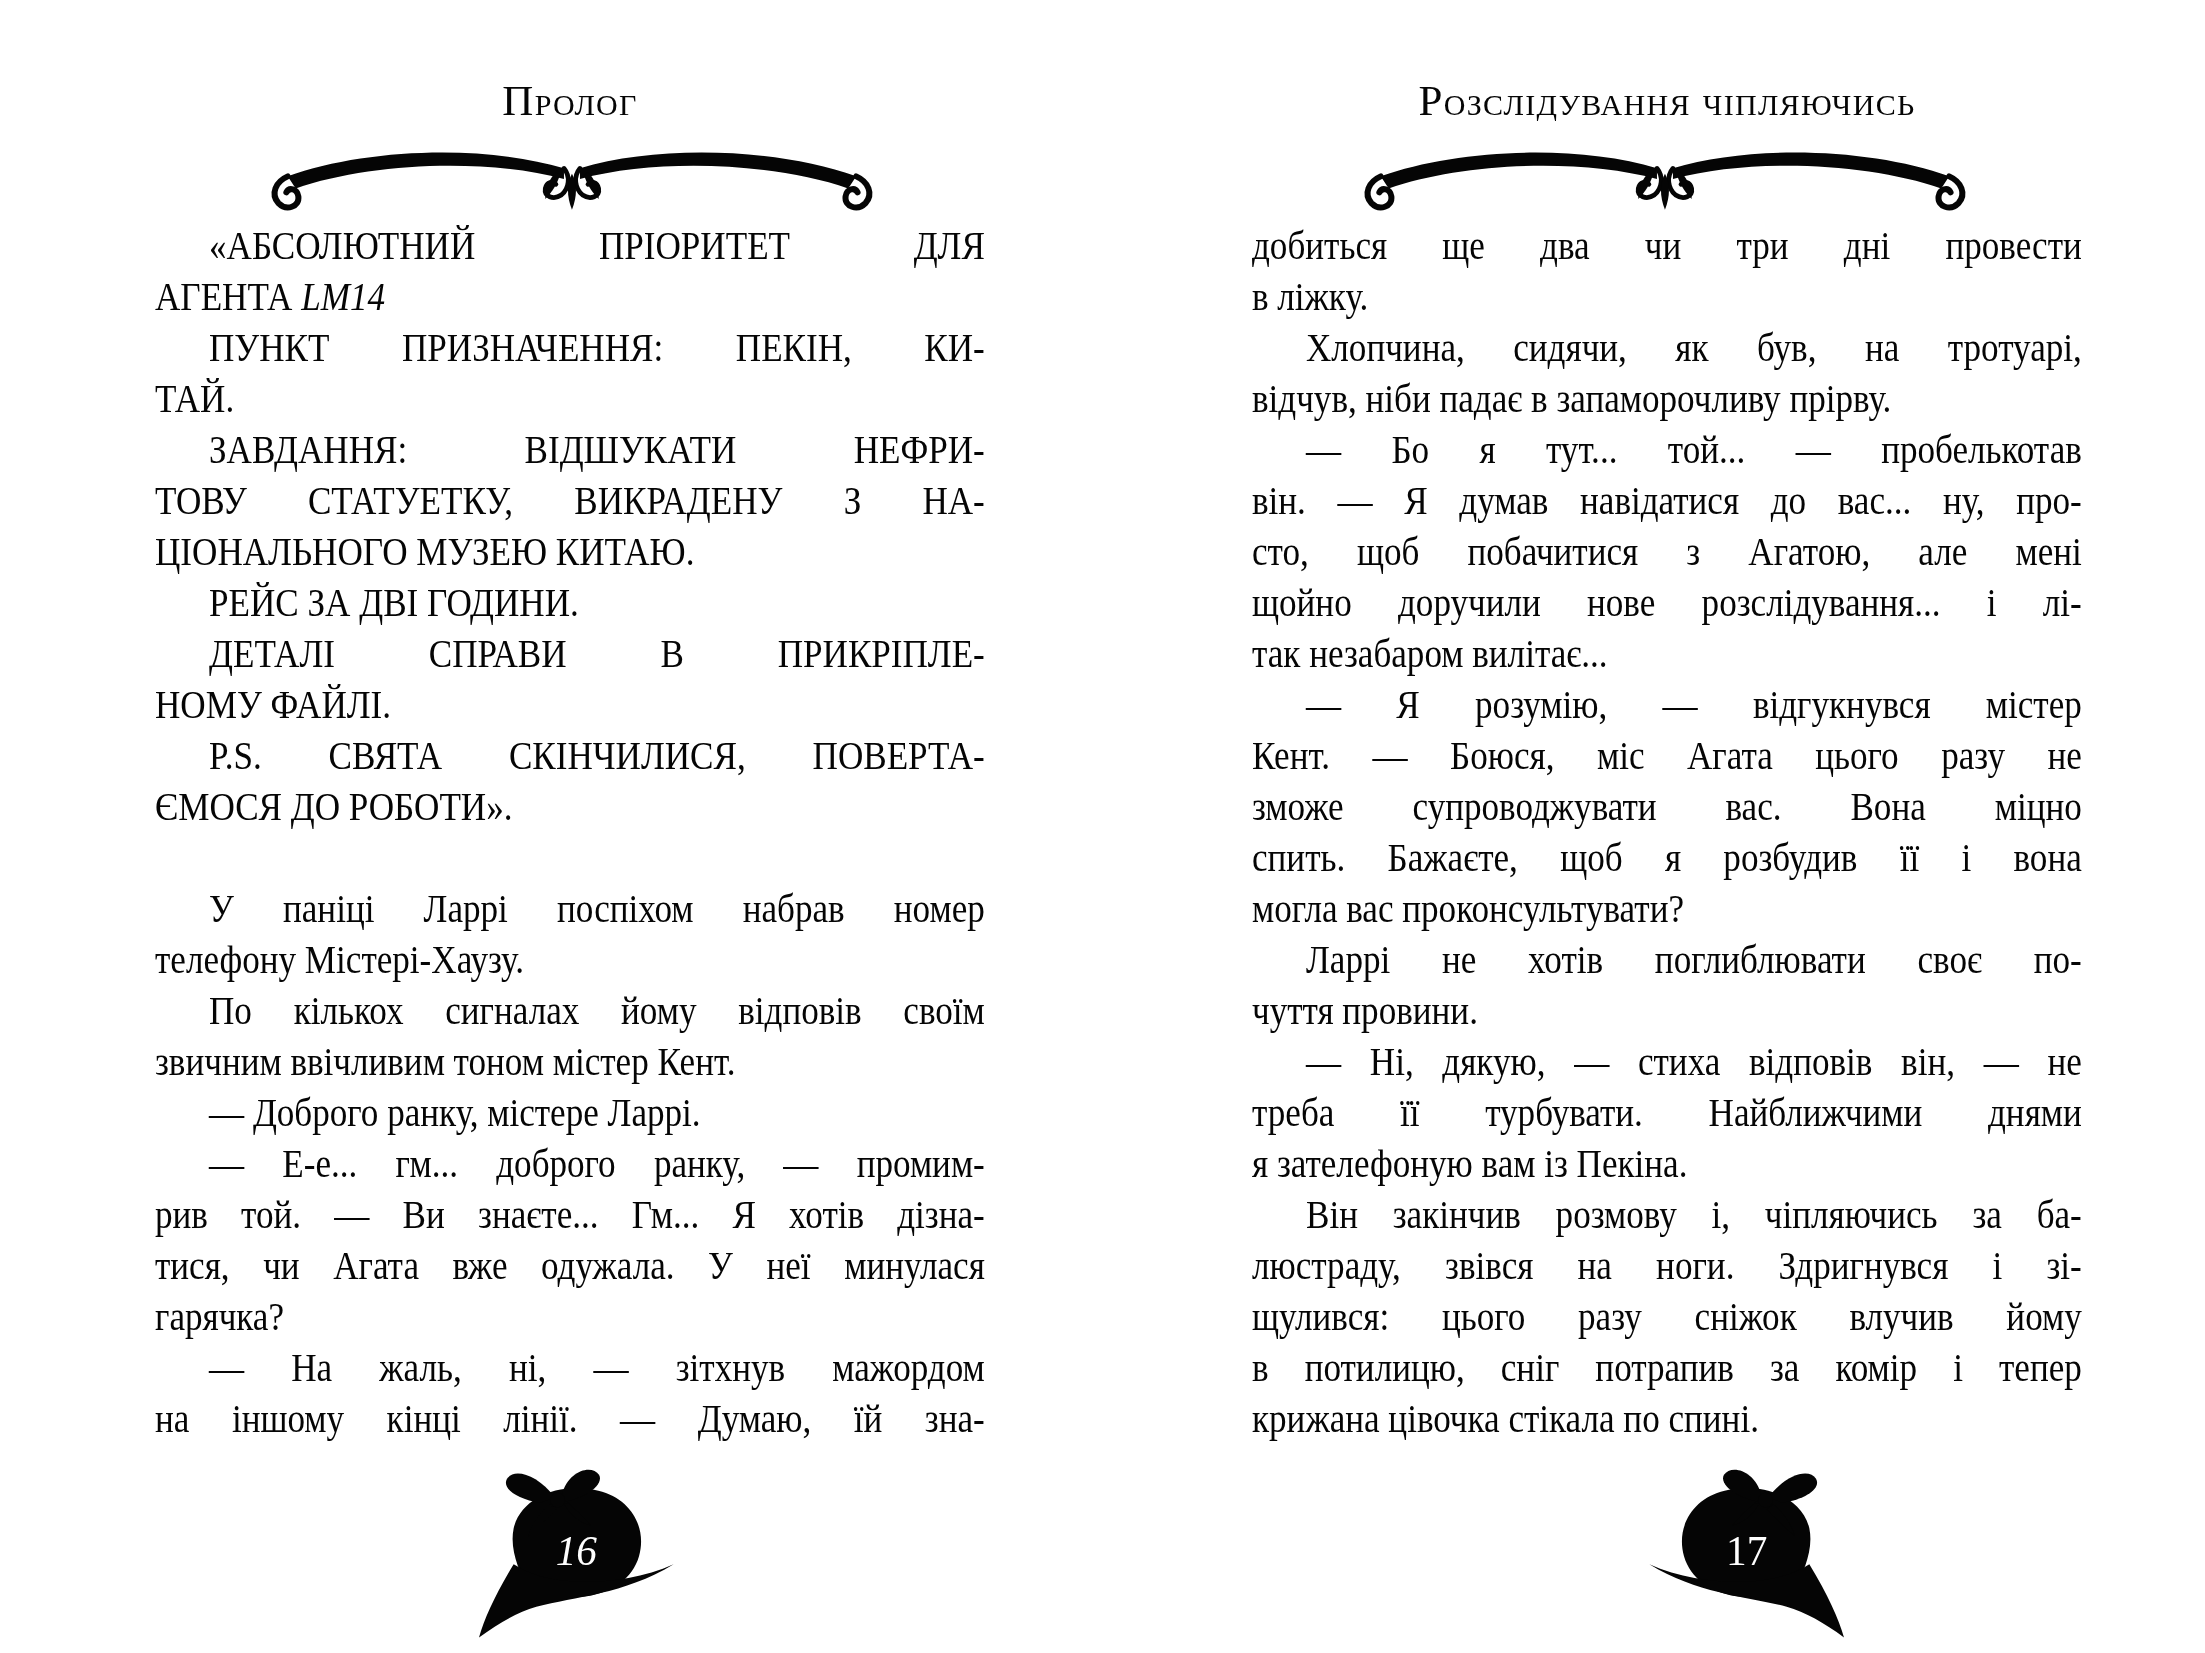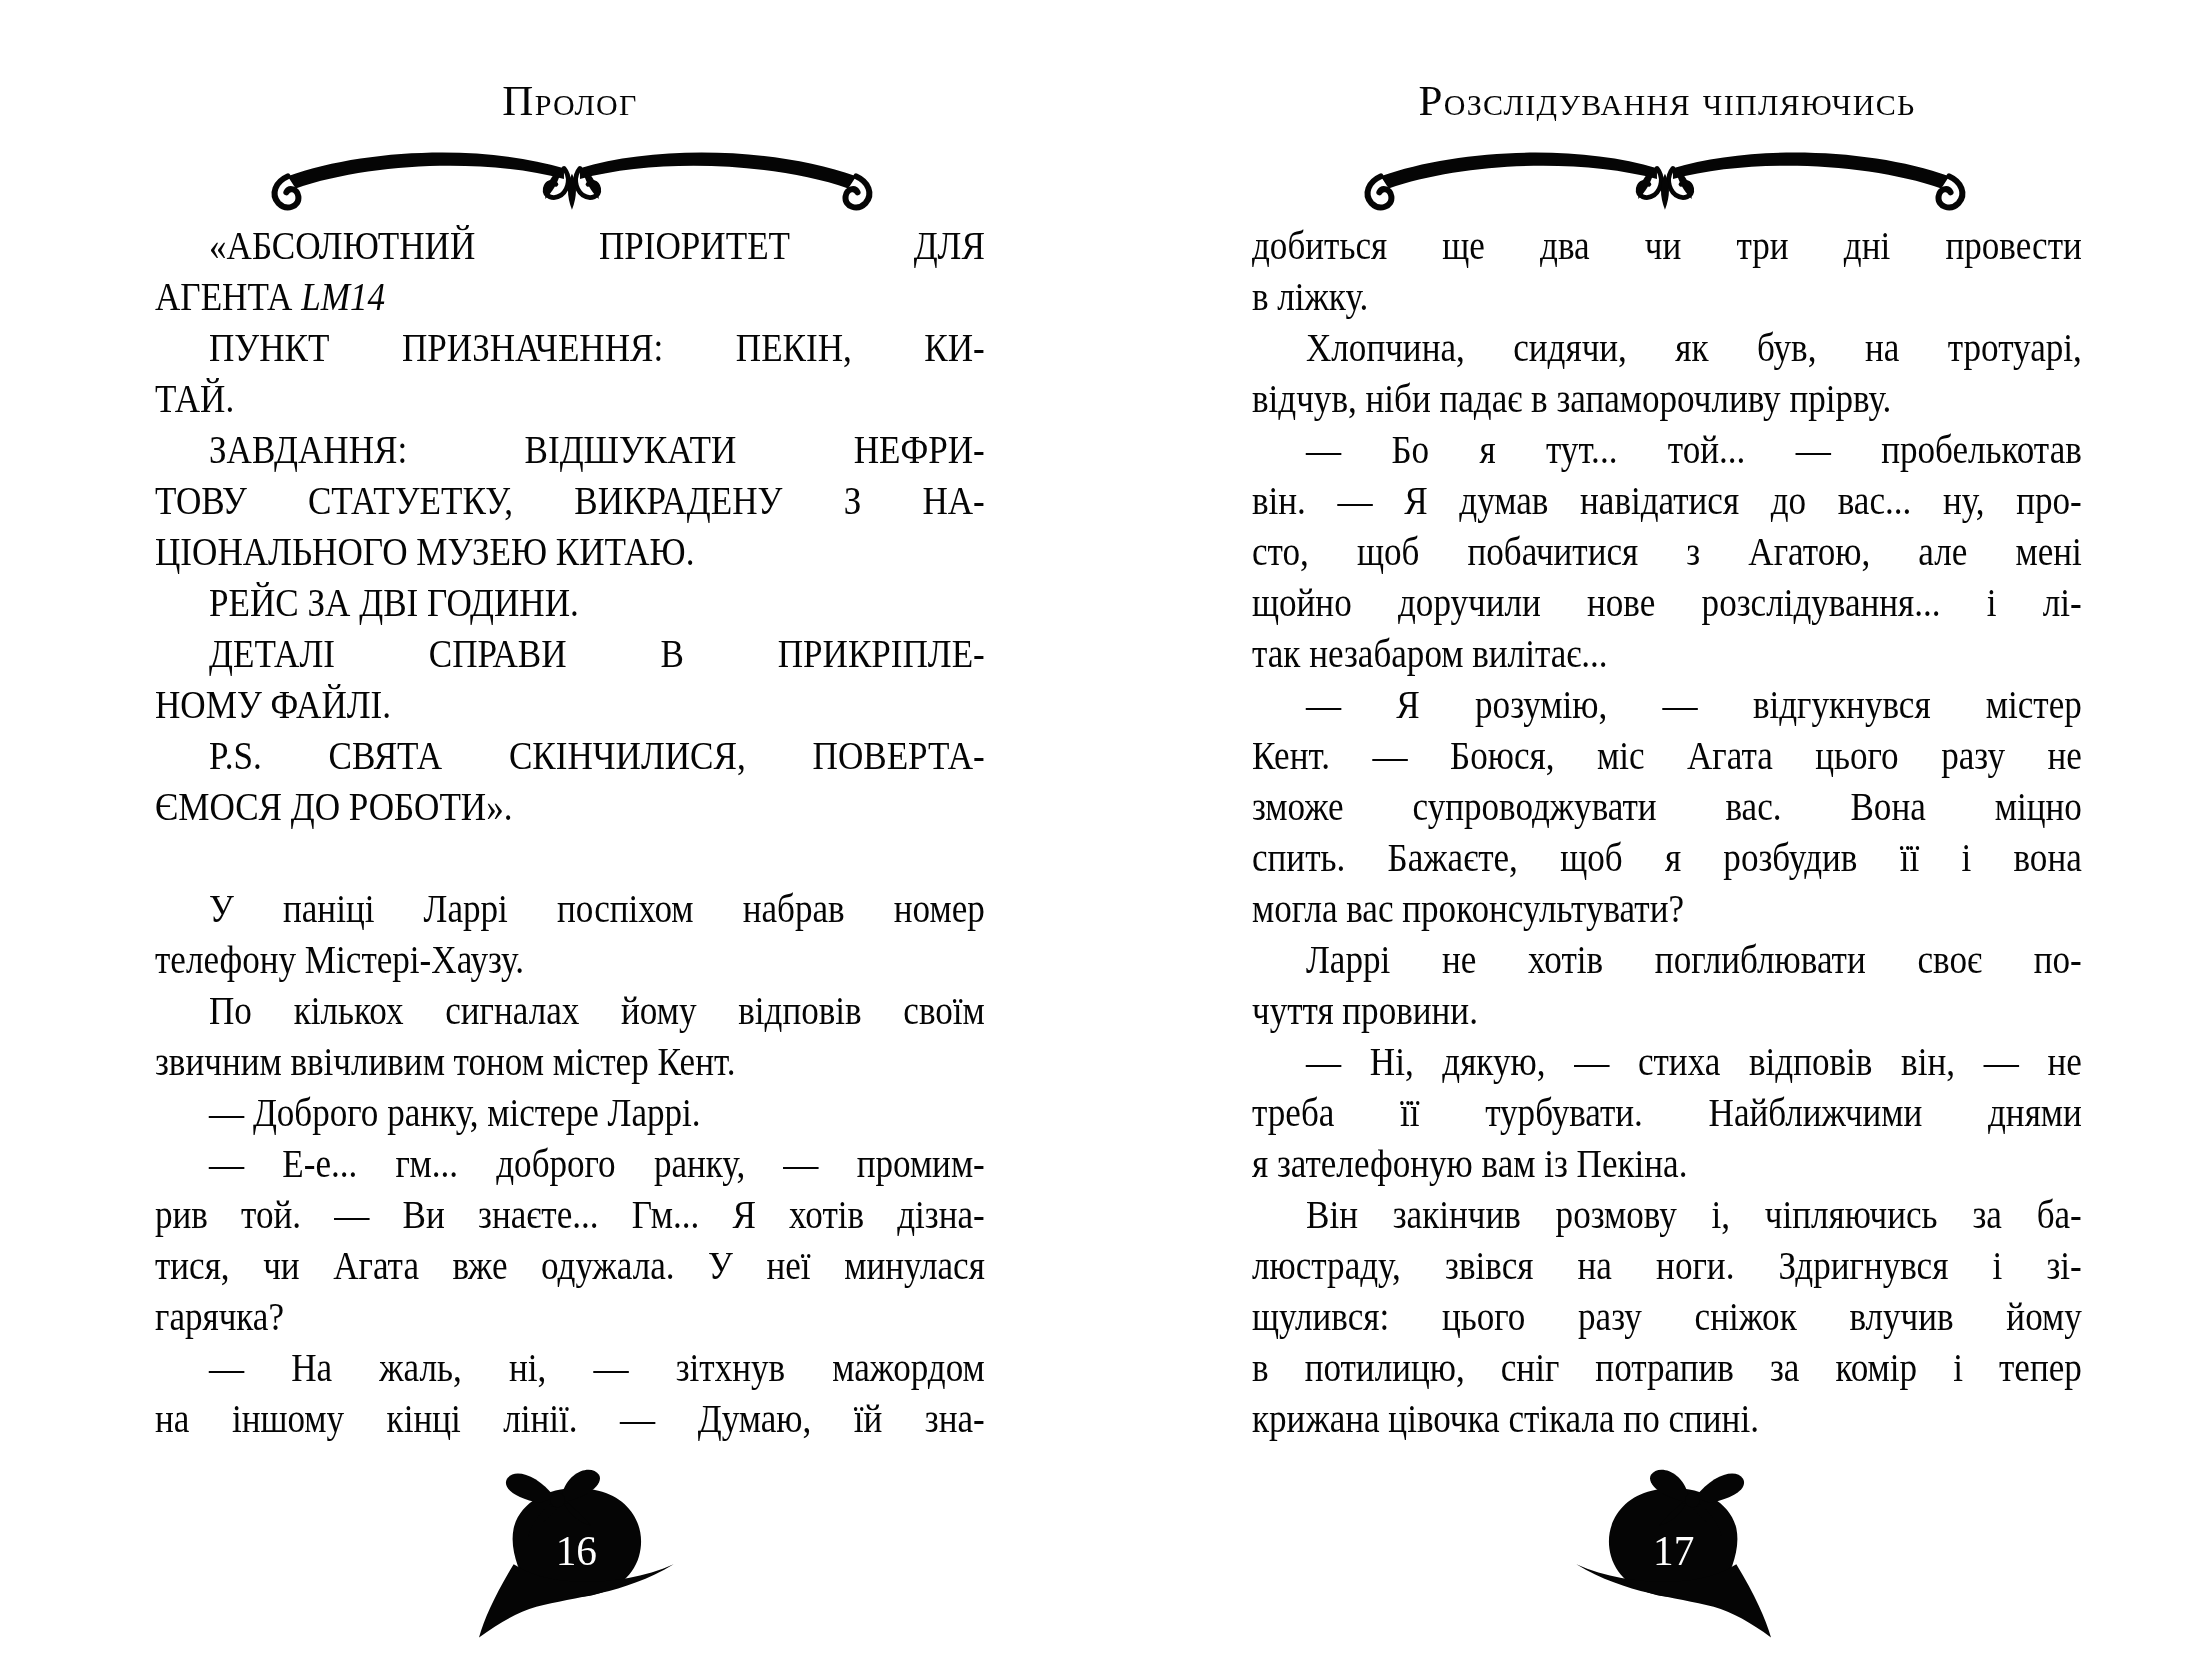--- a/index.html
+++ b/index.html
@@ -29,22 +29,22 @@
   .page-body.right { left:1252px; }
 
   .para { margin:0; }
   .para.gap { margin-top:51px; }
   .line { height:51px; line-height:51px; white-space:nowrap; overflow:visible; }
   .line.just { text-align:justify; text-align-last:justify; white-space:normal; }
   .line.ind  { padding-left:60px; }
   .line i { font-style:italic; }
 
   .hat { position:absolute; top:1464px; width:200px; height:187px; }
-  .hat.left  { left:475px; }
-  .hat.right { left:1575px;text-align:right; }
+  .hat.left  { left:475px;font-style:italic; }
+  .hat.right { left:1648px;text-align:right; }
   .hat svg { width:100%; height:100%; }
   .hat text {
     font-family:"Liberation Serif","DejaVu Serif",serif;
     font-size:62px; fill:#ffffff;
   }
 </style>
 </head>
 <body>
 
 <svg width="0" height="0" style="position:absolute">

